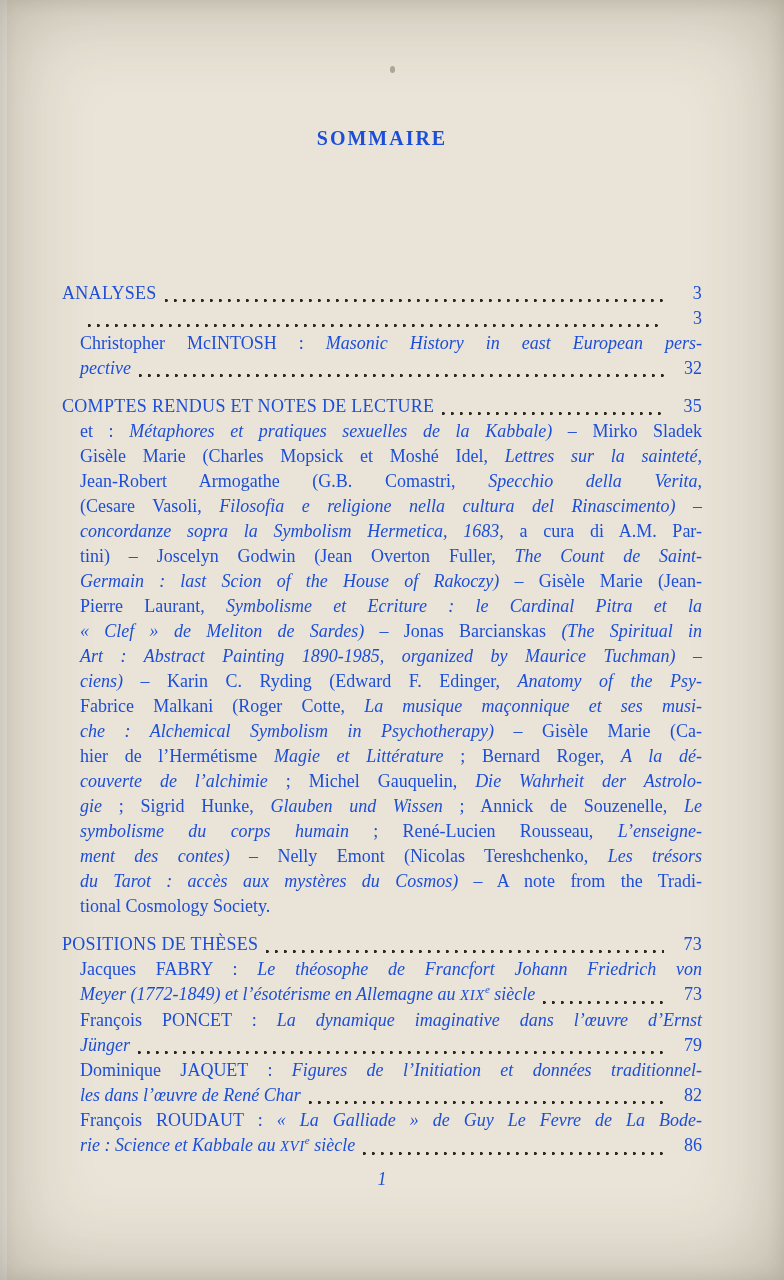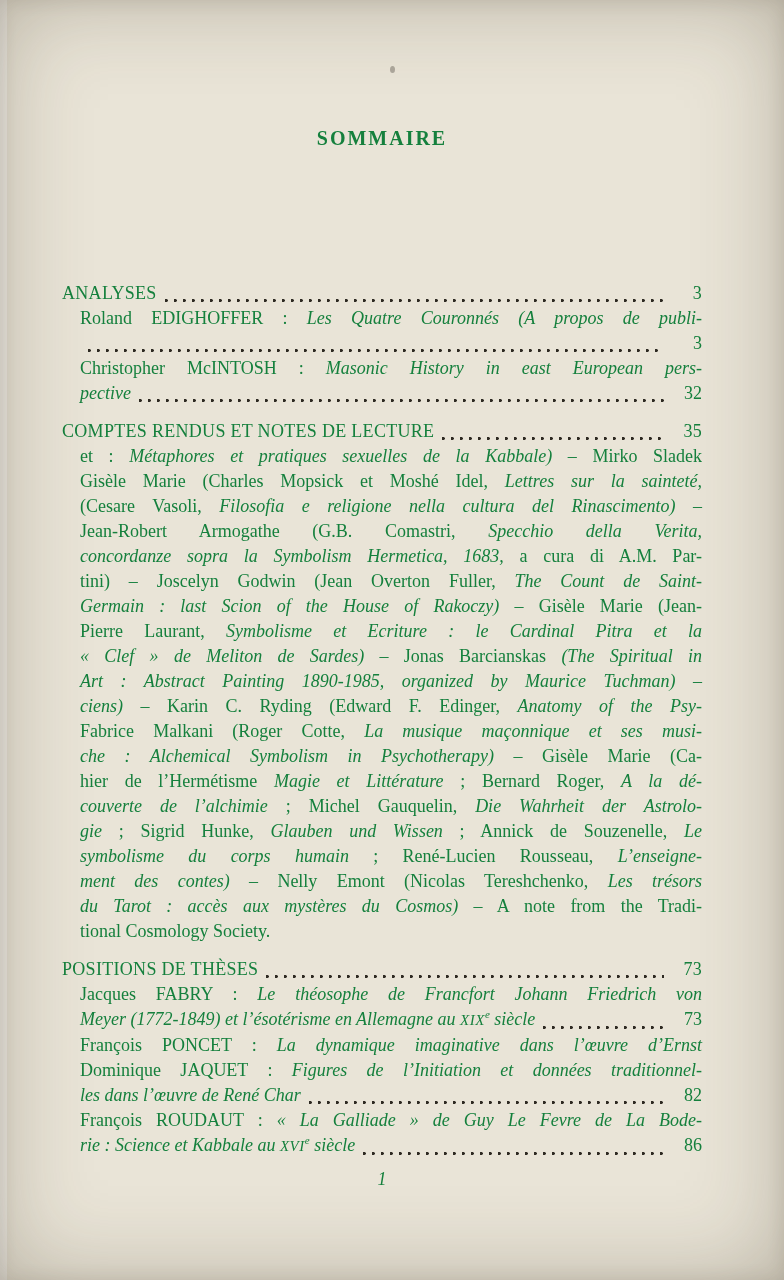--- a/index.html
+++ b/index.html
@@ -4,21 +4,21 @@
 <style>
   html,body { margin:0; padding:0; }
   body { background:#8f8b82; }
   .page {
     position:relative;
     width:784px; height:1280px;
     margin:0 auto;
     background:#e9e4d7;
     overflow:hidden;
     font-family:"Liberation Serif", serif;
-    color:#15803d;
+    color:#1d4ed8;
   }
   .page::before{
     content:""; position:absolute; left:0; top:0; bottom:0; width:7px;
     background:rgba(255,255,255,.45); pointer-events:none;
   }
   .page::after{
     content:""; position:absolute; inset:0; pointer-events:none;
     box-shadow: inset 0 0 90px rgba(70,60,40,.30), inset 0 0 18px rgba(70,60,40,.14);
   }
   .speck{
@@ -65,21 +65,20 @@
     <div class="title">SOMMAIRE</div>
     <div class="entries">
         <div class="entry heading">
           <div class="line flexline">
             <span class="txt"><span class="">ANALYSES</span></span>
             <span class="leader"></span>
             <span class="pagenum">3</span>
           </div>
         </div>
         <div class="entry item">
-          <div class="line just"><span class="">Roland EDIGHOFFER : </span><span class="it ">Les Quatre Couronnés (A propos de publi-</span></div>
           <div class="line flexline">
             <span class="leader"></span>
             <span class="pagenum">3</span>
           </div>
         </div>
         <div class="entry item">
           <div class="line just"><span class="">Christopher McINTOSH : </span><span class="it ">Masonic History in east European pers-</span></div>
           <div class="line flexline">
             <span class="txt"><span class="it ">pective</span></span>
             <span class="leader"></span>
@@ -89,22 +88,22 @@
         <div class="entry heading">
           <div class="line flexline">
             <span class="txt"><span class="">COMPTES RENDUS ET NOTES DE LECTURE</span></span>
             <span class="leader"></span>
             <span class="pagenum">35</span>
           </div>
         </div>
         <div class="entry paragraph">
           <div class="line just"><span class="">et : </span><span class="it ">Métaphores et pratiques sexuelles de la Kabbale)</span><span class=""> – Mirko Sladek</span></div>
           <div class="line just"><span class="">Gisèle Marie (Charles Mopsick et Moshé Idel, </span><span class="it ">Lettres sur la sainteté,</span></div>
+          <div class="line just"><span class="">Jean-Robert Armogathe (G.B. Comastri, </span><span class="it ">Specchio della Verita,</span></div>
           <div class="line just"><span class="">(Cesare Vasoli, </span><span class="it ">Filosofia e religione nella cultura del Rinascimento)</span><span class=""> –</span></div>
-          <div class="line just"><span class="">Jean-Robert Armogathe (G.B. Comastri, </span><span class="it ">Specchio della Verita,</span></div>
           <div class="line just"><span class="it ">concordanze sopra la Symbolism Hermetica, 1683,</span><span class=""> a cura di A.M. Par-</span></div>
           <div class="line just"><span class="">tini) – Joscelyn Godwin (Jean Overton Fuller, </span><span class="it ">The Count de Saint-</span></div>
           <div class="line just"><span class="it ">Germain : last Scion of the House of Rakoczy)</span><span class=""> – Gisèle Marie (Jean-</span></div>
           <div class="line just"><span class="">Pierre Laurant, </span><span class="it ">Symbolisme et Ecriture : le Cardinal Pitra et la</span></div>
           <div class="line just"><span class="it ">« Clef » de Meliton de Sardes)</span><span class=""> – Jonas Barcianskas </span><span class="it ">(The Spiritual in</span></div>
           <div class="line just"><span class="it ">Art : Abstract Painting 1890-1985, organized by Maurice Tuchman)</span><span class=""> –</span></div>
           <div class="line just"><span class="it ">ciens)</span><span class=""> – Karin C. Ryding (Edward F. Edinger, </span><span class="it ">Anatomy of the Psy-</span></div>
           <div class="line just"><span class="">Fabrice Malkani (Roger Cotte, </span><span class="it ">La musique maçonnique et ses musi-</span></div>
           <div class="line just"><span class="it ">che : Alchemical Symbolism in Psychotherapy)</span><span class=""> – Gisèle Marie (Ca-</span></div>
           <div class="line just"><span class="">hier de l’Hermétisme </span><span class="it ">Magie et Littérature</span><span class=""> ; Bernard Roger, </span><span class="it ">A la dé-</span></div>
@@ -125,20 +124,25 @@
         <div class="entry item">
           <div class="line just"><span class="">Jacques FABRY : </span><span class="it ">Le théosophe de Francfort Johann Friedrich von</span></div>
           <div class="line flexline">
             <span class="txt"><span class="it ">Meyer (1772-1849) et l’ésotérisme en Allemagne au </span><span class="it sc ">XIX</span><span class="it sup ">e</span><span class="it "> siècle</span></span>
             <span class="leader"></span>
             <span class="pagenum">73</span>
           </div>
         </div>
         <div class="entry item">
           <div class="line just"><span class="">François PONCET : </span><span class="it ">La dynamique imaginative dans l’œuvre d’Ernst</span></div>
+          <div class="line flexline">
+            <span class="txt"><span class="it ">Jünger</span></span>
+            <span class="leader"></span>
+            <span class="pagenum">79</span>
+          </div>
         </div>
         <div class="entry item">
           <div class="line just"><span class="">Dominique JAQUET : </span><span class="it ">Figures de l’Initiation et données traditionnel-</span></div>
           <div class="line flexline">
             <span class="txt"><span class="it ">les dans l’œuvre de René Char</span></span>
             <span class="leader"></span>
             <span class="pagenum">82</span>
           </div>
         </div>
         <div class="entry item">

